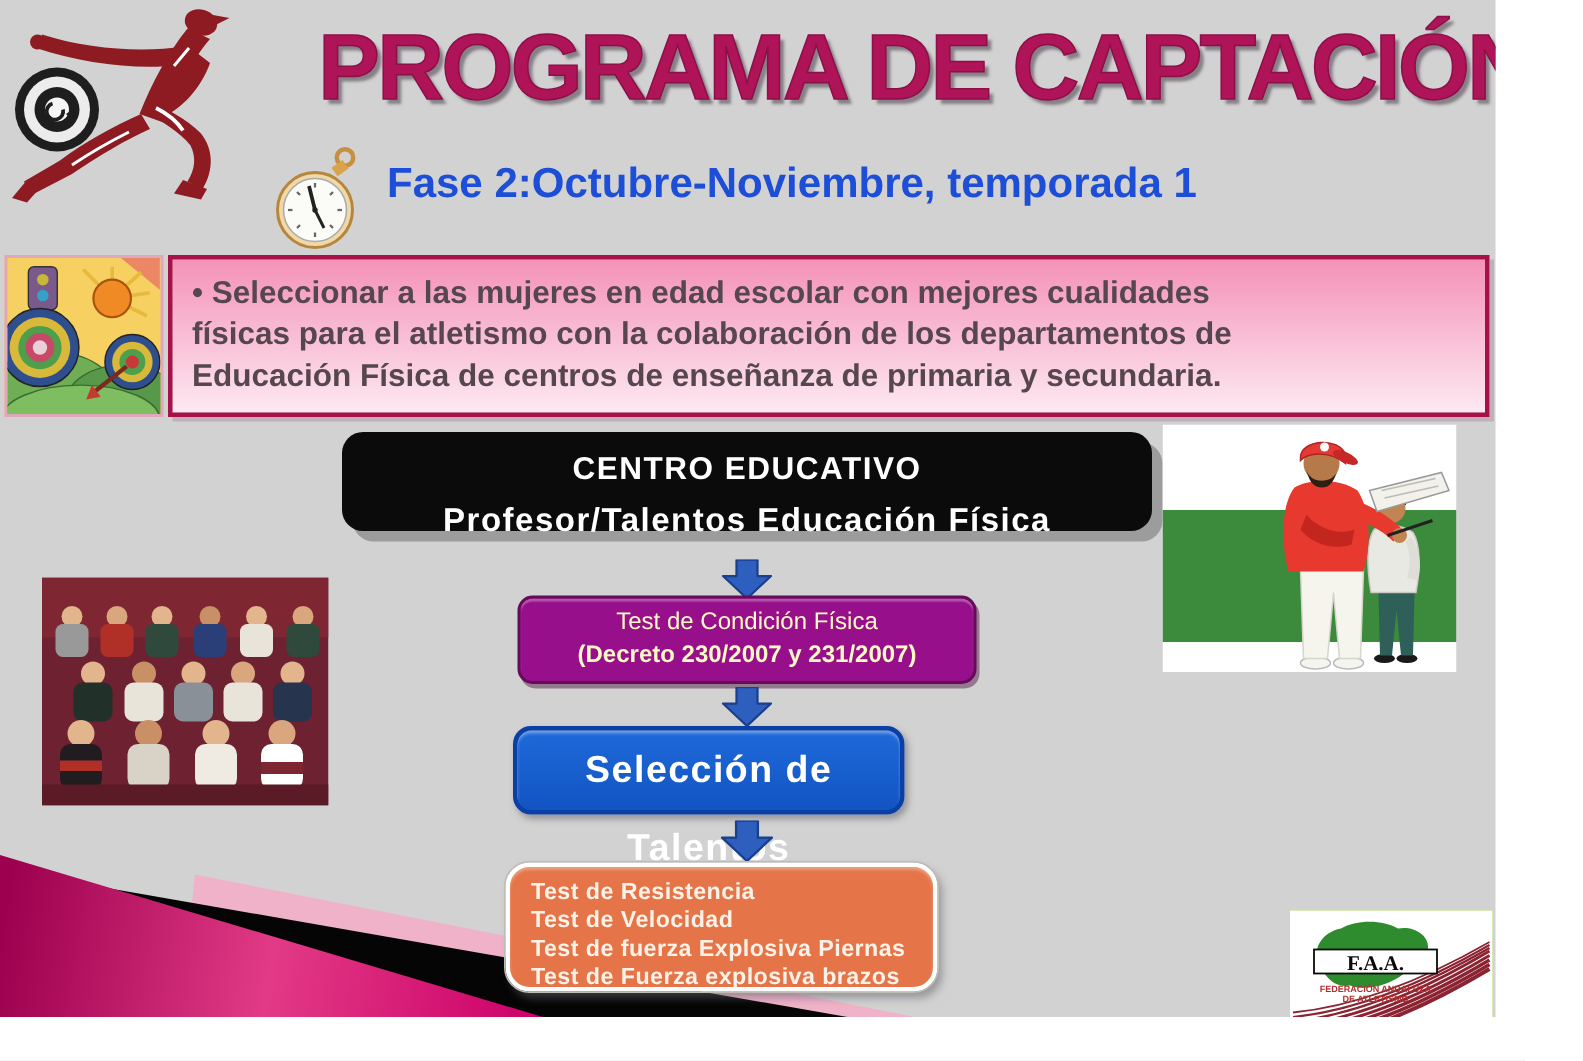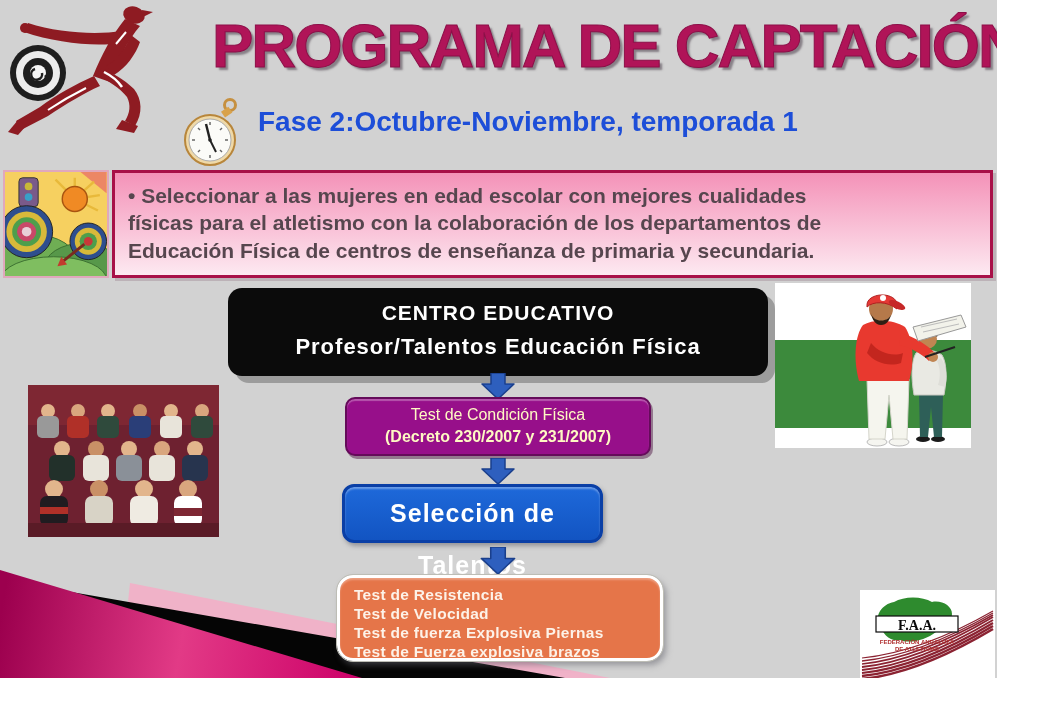--- a/index.html
+++ b/index.html
@@ -11,43 +11,43 @@
     text-shadow:3px 3px 2px rgba(110,100,110,.75);-webkit-text-stroke:1px #8C0F48;white-space:nowrap;}
   .subtitle{left:258px;top:106px;font-size:28px;font-weight:bold;color:#1d4ed8;white-space:nowrap;}
 
   .banner{left:112px;top:170px;width:881px;height:108px;box-sizing:border-box;
     border:3px solid #A81048;background:linear-gradient(#F492B8,#FDE9F1);
     box-shadow:3px 3px 0 rgba(150,120,135,.35);}
   .banner-inner{padding:9px 20px 0 13px;font-size:21px;font-weight:bold;color:#56464E;line-height:1.3;}
 
   .painting{left:3px;top:170px;width:106px;height:108px;border:2px solid #E0A8BC;box-sizing:border-box;background:#F6D060;}
 
-  .centro-box{left:228px;top:288px;width:540px;height:88px;background:#0B0B0B;border-radius:14px;
+  .centro-box{left:228px;top:288px;width:540px;height:66px;background:#0B0B0B;border-radius:14px;
     box-shadow:7px 7px 0 rgba(90,90,90,.45);color:#FFFFFF;text-align:center;}
   .centro-l1{margin-top:13px;font-size:21px;font-weight:bold;letter-spacing:1px;}
   .centro-l2{margin-top:9px;font-size:22px;font-weight:bold;letter-spacing:1px;}
 
   .purple-box{left:345px;top:397px;width:306px;height:59px;box-sizing:border-box;background:#970F8A;
     border:2px solid #650B5A;border-radius:10px;text-align:center;color:#fef9c3;
     box-shadow:2px 3px 0 rgba(70,10,60,.45),inset 0 2px 1px rgba(255,255,255,.3);}
   .purple-l1{margin-top:7px;font-size:16px;}
   .purple-l2{margin-top:4px;font-size:16px;font-weight:bold;}
 
   .blue-box{left:342px;top:484px;width:261px;height:59px;box-sizing:border-box;
     background:linear-gradient(#1E69DA,#1254C2);border:3px solid #0A3FA6;border-radius:12px;
     box-shadow:inset 0 2px 2px rgba(255,255,255,.35),2px 3px 4px rgba(90,90,100,.5);
     text-align:center;}
   .blue-label{line-height:52px;font-size:25px;font-weight:bold;color:#FFFFFF;letter-spacing:1px;}
 
-  .orange-box{left:337px;top:575px;width:326px;height:86px;box-sizing:border-box;background:#E57549;
+  .orange-box{left:337px;top:575px;width:288px;height:86px;box-sizing:border-box;background:#E57549;
     border:3px solid #FFFFFF;outline:1px solid #BDBDB5;border-radius:16px;color:#FDF2E8;
     box-shadow:3px 4px 6px rgba(100,100,110,.55),inset 0 2px 2px rgba(255,255,255,.3);}
   .orange-lines{padding:7px 0 0 14px;font-size:15.5px;font-weight:bold;line-height:1.23;letter-spacing:.3px;}
 
-  .faa-card{left:860px;top:590px;width:135px;height:90px;background:#bef264;}
+  .faa-card{left:860px;top:607px;width:135px;height:90px;background:#bef264;}
 
   svg{display:block;}
 </style>
 </head>
 <body>
 
 <div class="slide">
 
   <div class="abs" style="left:4px;top:2px;width:205px;height:138px;">
     <svg width="205" height="138" viewBox="0 0 205 138">

